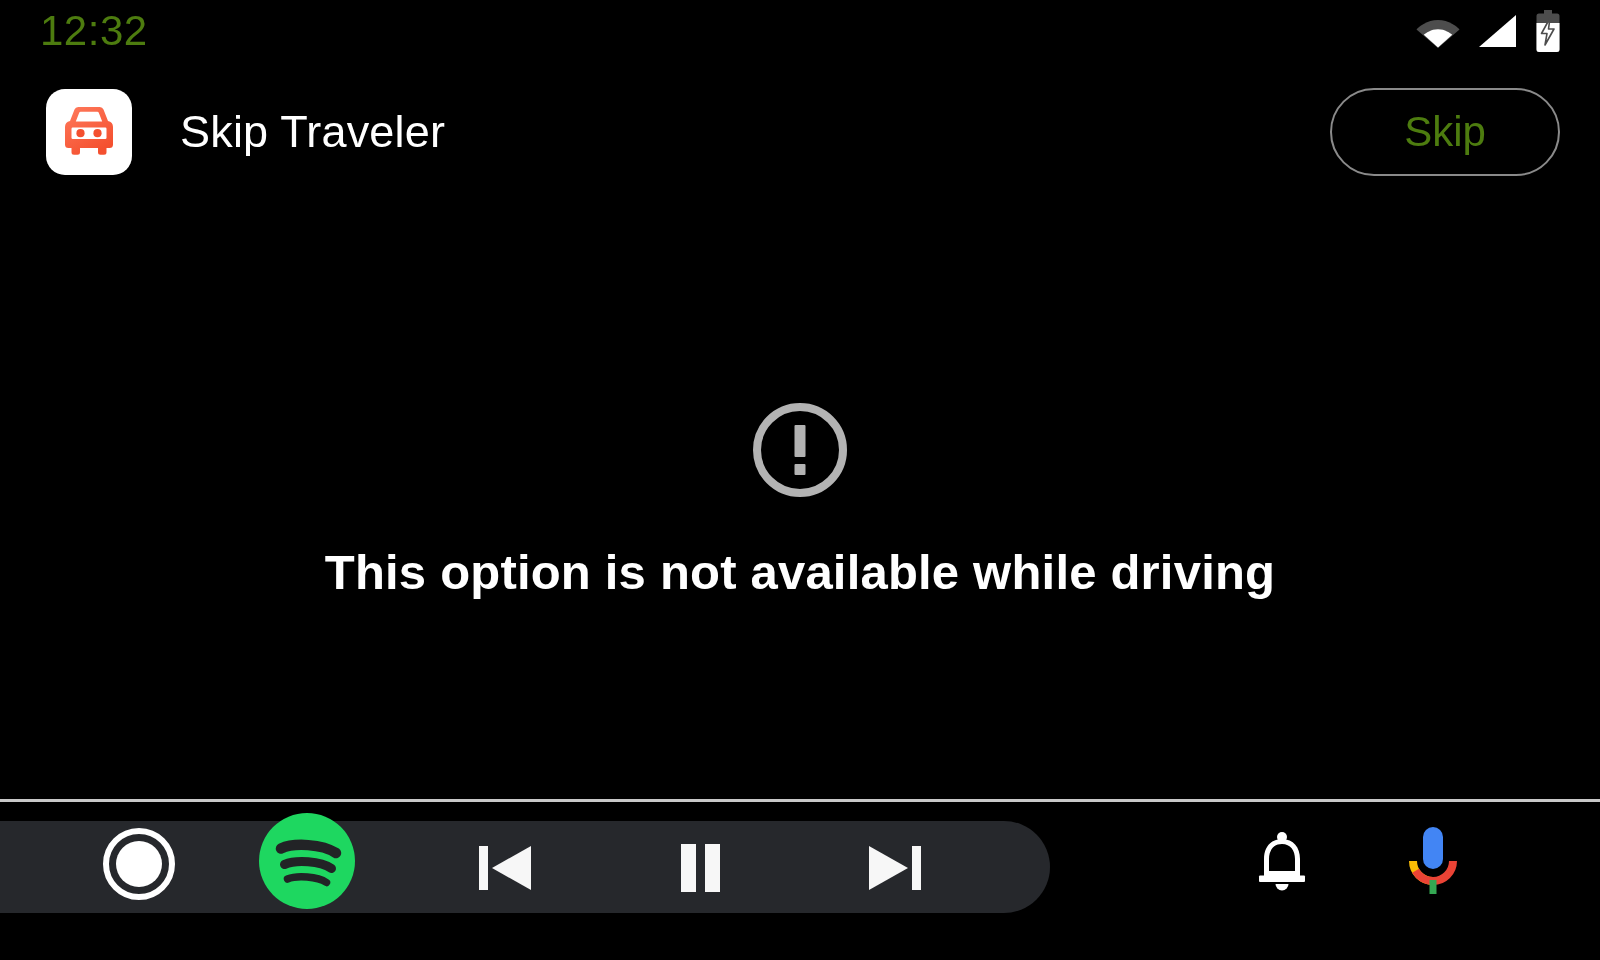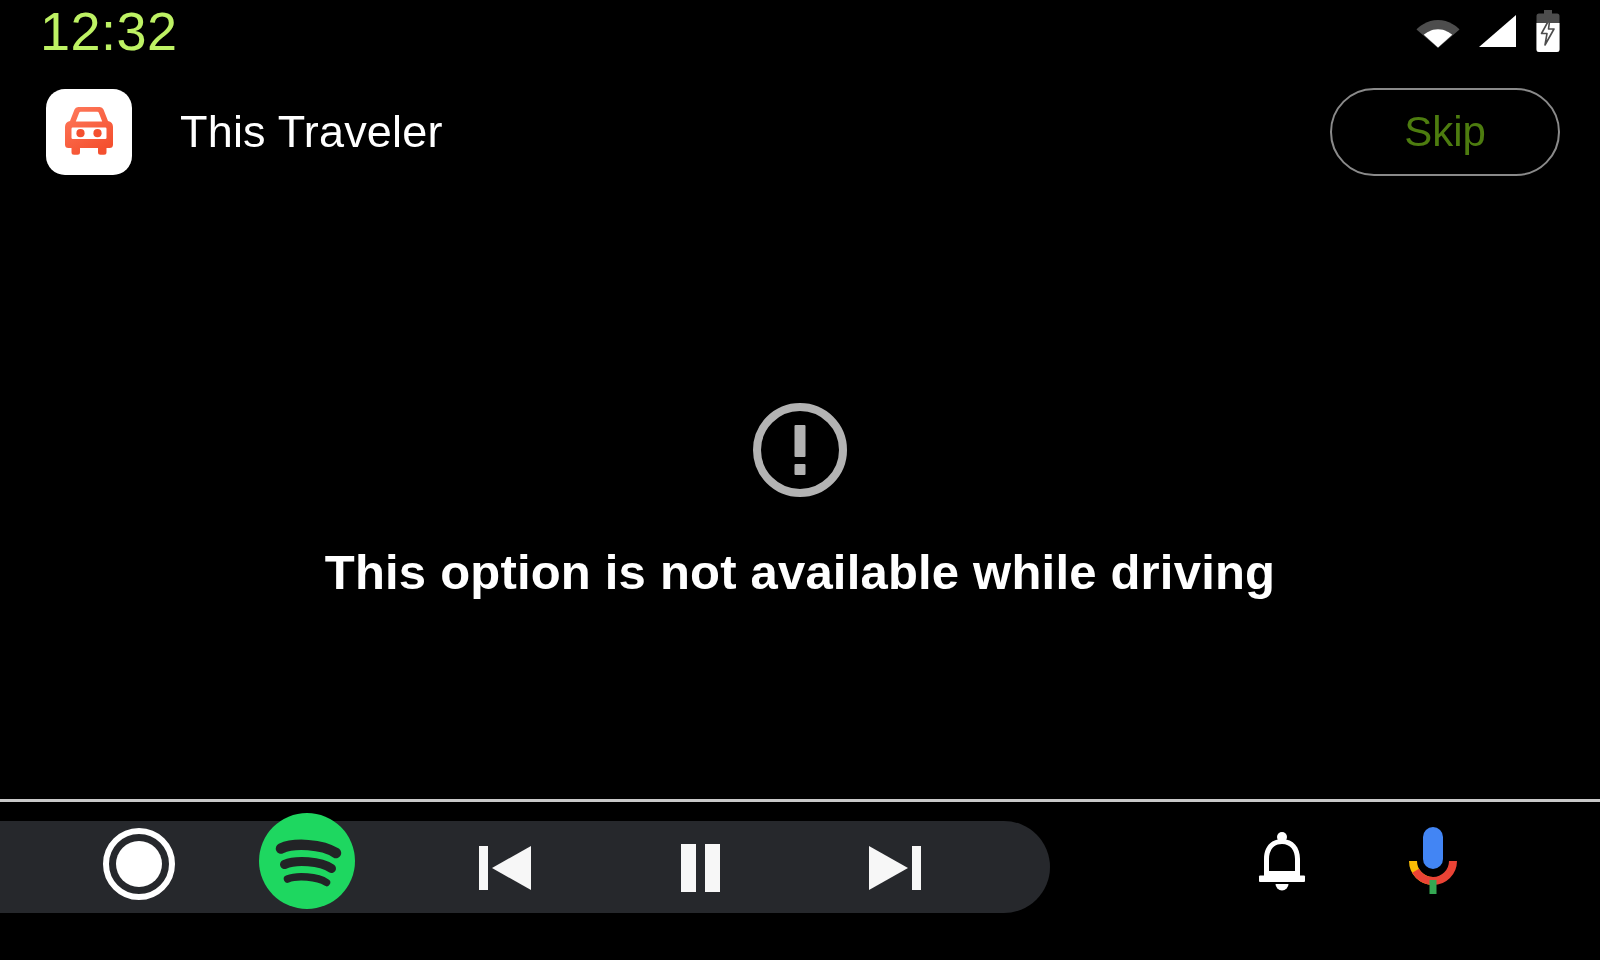--- a/index.html
+++ b/index.html
@@ -23,24 +23,24 @@
     top: 0; left: 0;
     width: 1600px;
     height: 62px;
     display: flex;
     align-items: center;
     justify-content: space-between;
     padding: 0 38px 0 40px;
   }
 
   #status-clock {
-    font-size: 54px;
+    font-size: 42px;
     font-weight: 400;
     letter-spacing: 0.5px;
-    color: #bef264;
+    color: #4d7c0f;
     line-height: 1;
   }
 
   #status-icons {
     display: flex;
     align-items: center;
     gap: 16px;
   }
 
   .status-icon { display: block; }
@@ -233,21 +233,21 @@
                a6 6 0 0 1 5 5.9 v17.6 a3.5 3.5 0 0 1 -3.5 3.5 h-3 v4.2 a2.5 2.5 0 0 1 -2.5 2.5 h-3.5
                a2.5 2.5 0 0 1 -2.5 -2.5 v-4.2 h-18 v4.2 a2.5 2.5 0 0 1 -2.5 2.5 h-3.5
                a2.5 2.5 0 0 1 -2.5 -2.5 v-4.2 h-3 A3.5 3.5 0 0 1 7 39.5 V21.9 A6 6 0 0 1 12 16 Z" fill="url(#carGrad)"></path>
       <path d="M17.8 16.6 L21.2 7.8 a1.6 1.6 0 0 1 1.5 -1 h16.6 a1.6 1.6 0 0 1 1.5 1 l3.4 8.8 z" fill="#ffffff"></path>
       <rect x="13.5" y="22.5" width="35" height="11.5" rx="1.2" fill="#ffffff"></rect>
       <circle cx="22.5" cy="28.2" r="4.1" fill="#f4502f"></circle>
       <circle cx="39.5" cy="28.2" r="4.1" fill="#f4502f"></circle>
     </svg>
   </div>
 
-  <div id="app-title">This Traveler</div>
+  <div id="app-title">Skip Traveler</div>
 
   <button id="skip-button">Skip</button>
 </div>
 
 <div id="main-content">
 
   <svg id="warning-icon" width="96" height="96" viewBox="0 0 96 96">
     <circle cx="48" cy="48" r="43" fill="none" stroke="#b3b3b3" stroke-width="8"></circle>
     <rect x="42.5" y="23" width="11" height="32" rx="1" fill="#b3b3b3"></rect>
     <rect x="42.5" y="62" width="11" height="11" rx="1" fill="#b3b3b3"></rect>

